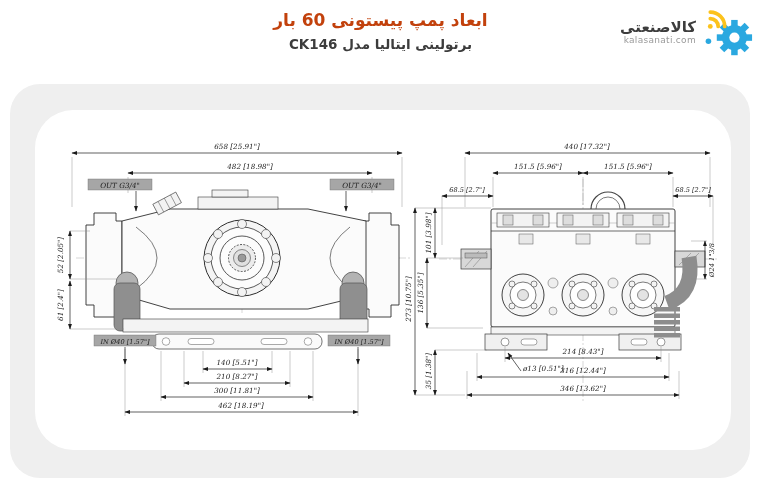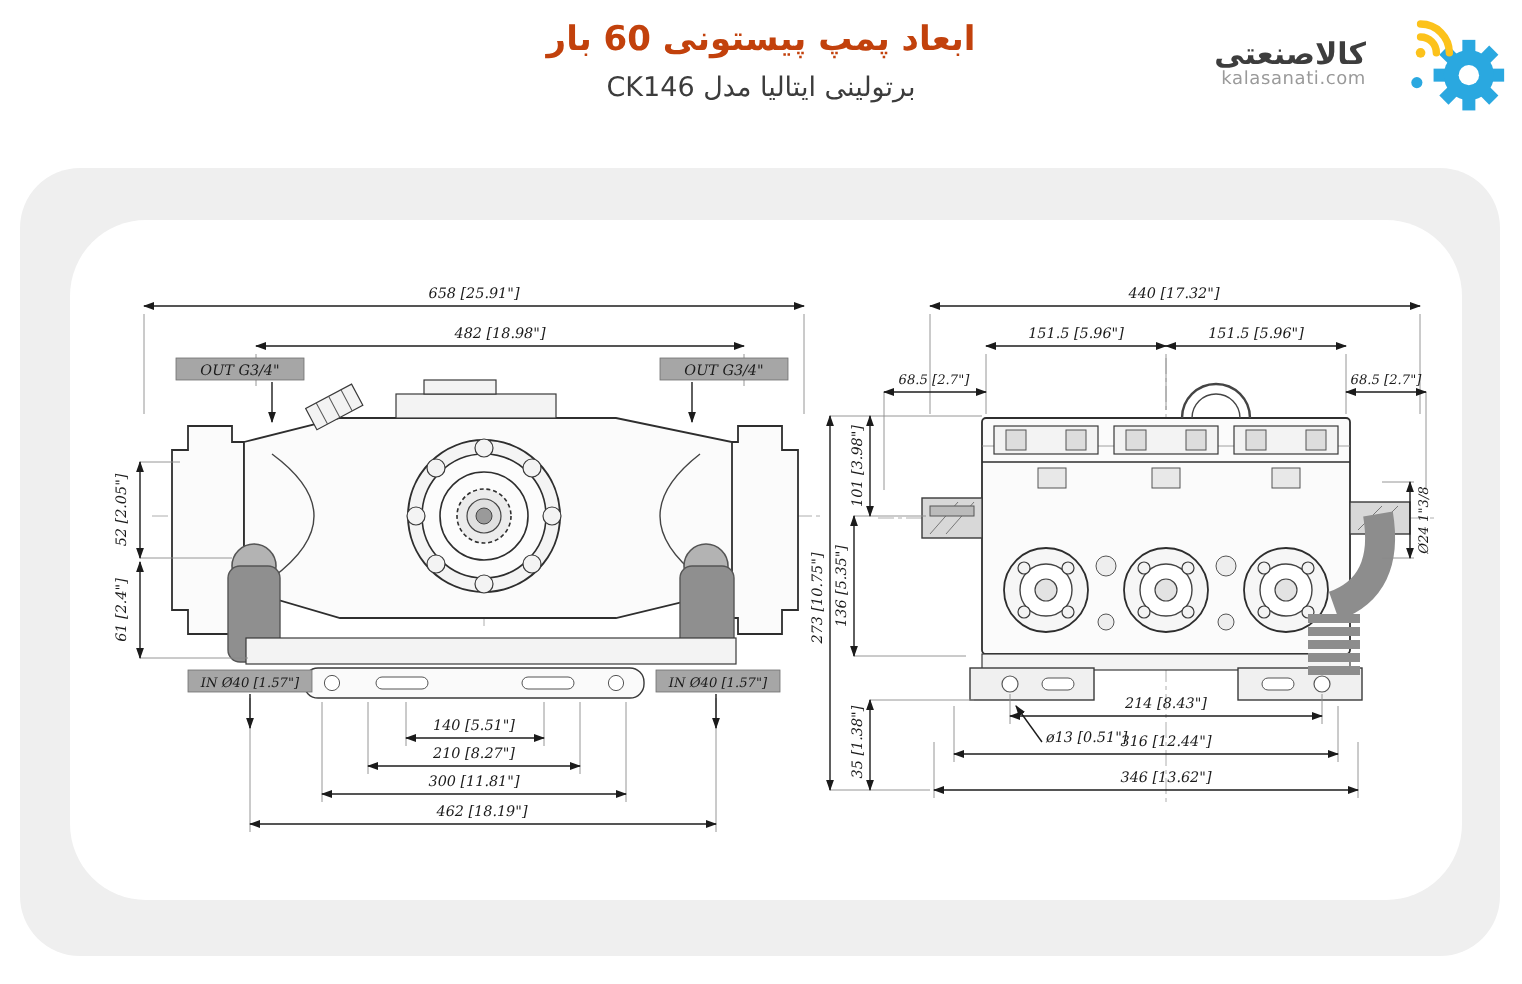--- a/index.html
+++ b/index.html
@@ -2,24 +2,24 @@
 <html lang="fa"><head>
 <meta charset="utf-8">
 <style>
   * { margin:0; padding:0; box-sizing:border-box; }
   body { width:761px; height:492px; background:#ffffff; font-family:"DejaVu Sans", sans-serif; position:relative; overflow:hidden; }
   .page { position:absolute; inset:0; }
 
   
   .header { position:absolute; top:10px; left:0; width:100%; text-align:center; direction:rtl; }
   .title   { font-size:17px; font-weight:bold; color:#c2410c; letter-spacing:.2px; }
-  .subtitle{ font-size:13.5px; font-weight:normal; color:#3c3c3c; margin-top:6px; }
+  .subtitle{ font-size:13.5px; font-weight:bold; color:#3c3c3c; margin-top:6px; }
 
   
-  .logo { position:absolute; top:6px; right:8px; display:flex; align-items:center; gap:18px; cursor:pointer; }
+  .logo { position:absolute; top:6px; right:8px; display:flex; align-items:center; gap:5px; cursor:pointer; }
   .logo-text { text-align:right; }
   .brand { font-size:15px; font-weight:bold; color:#3d3d3d; direction:rtl; line-height:1.1; }
   .domain{ font-size:9px; color:#9a9a9a; letter-spacing:.3px; }
 
   
   .card  { position:absolute; left:10px; top:84px; width:740px; height:394px; background:#efefef; border-radius:30px; }
   .panel { position:absolute; left:25px; top:26px; width:696px; height:340px; background:#ffffff; border-radius:38px; }
 
   svg.view { position:absolute; }
   .dim line, line.dim { stroke:#1c1c1c; stroke-width:.7; }

